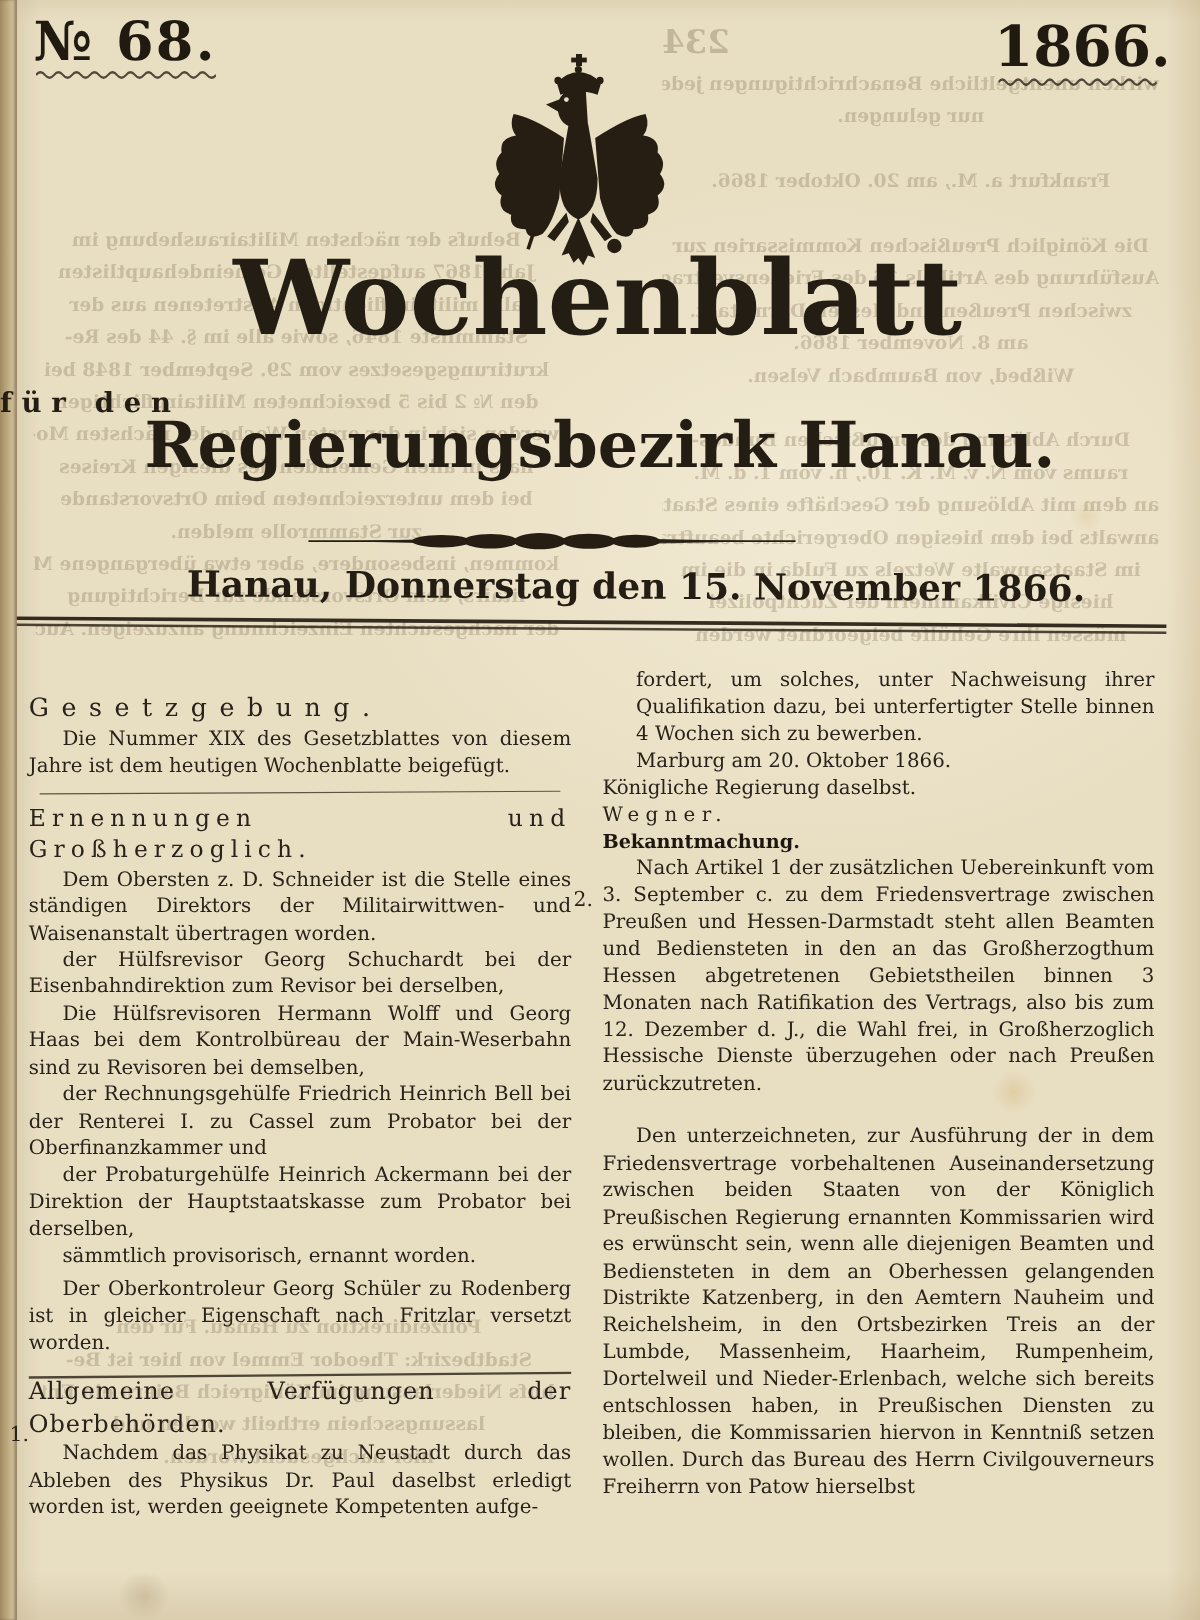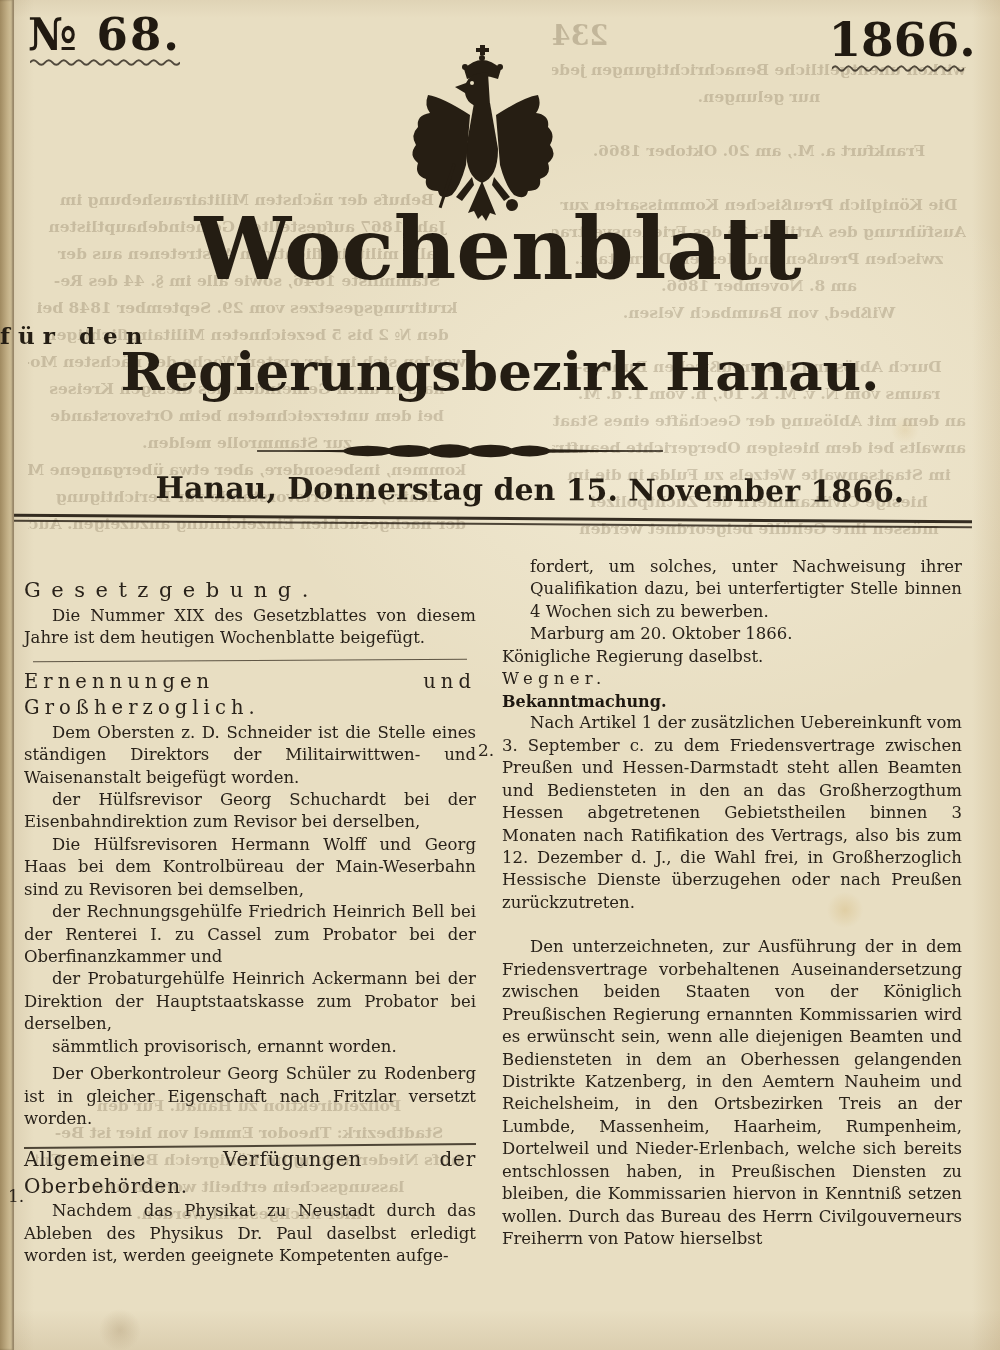--- a/index.html
+++ b/index.html
@@ -174,21 +174,21 @@
   <div class="dbl-rule">
     <div class="r1"></div>
       <div class="r2"></div>
   </div>
 
   <div class="col col-left">
     <p class="h-spread">Gesetzgebung.</p>
     <p>Die Nummer XIX des Gesetzblattes von diesem Jahre ist dem heutigen Wochenblatte beigefügt.</p>
     <div class="rule1"></div>
     <p class="h-spread2">Ernennungen und Großherzoglich.</p>
-    <p>Dem Obersten z. D. Schneider ist die Stelle eines ständigen Direktors der Militairwittwen- und Waisenanstalt beigefügt worden.</p>
+    <p>Dem Obersten z. D. Schneider ist die Stelle eines ständigen Direktors der Militairwittwen- und Waisenanstalt übertragen worden.</p>
     <p>der Hülfsrevisor Georg Schuchardt bei der Eisenbahndirektion zum Revisor bei derselben,</p>
     <p>Die Hülfsrevisoren Hermann Wolff und Georg Haas bei dem Kontrolbüreau der Main-Weserbahn sind zu Revisoren bei demselben,</p>
     <p>der Rechnungsgehülfe Friedrich Heinrich Bell bei der Renterei I. zu Cassel zum Probator bei der Oberfinanzkammer und</p>
     <p>der Probaturgehülfe Heinrich Ackermann bei der Direktion der Hauptstaatskasse zum Probator bei derselben,</p>
     <p>sämmtlich provisorisch, ernannt worden.</p>
     <p class="gap5">Der Oberkontroleur Georg Schüler zu Rodenberg ist in gleicher Eigenschaft nach Fritzlar versetzt worden.</p>
     <div class="rule2"></div>
     <p class="h-plain">Allgemeine Verfügungen der Oberbehörden.</p>
     <p>Nachdem das Physikat zu Neustadt durch das Ableben des Physikus Dr. Paul daselbst erledigt worden ist, werden geeignete Kompetenten aufge-</p>
   </div>

